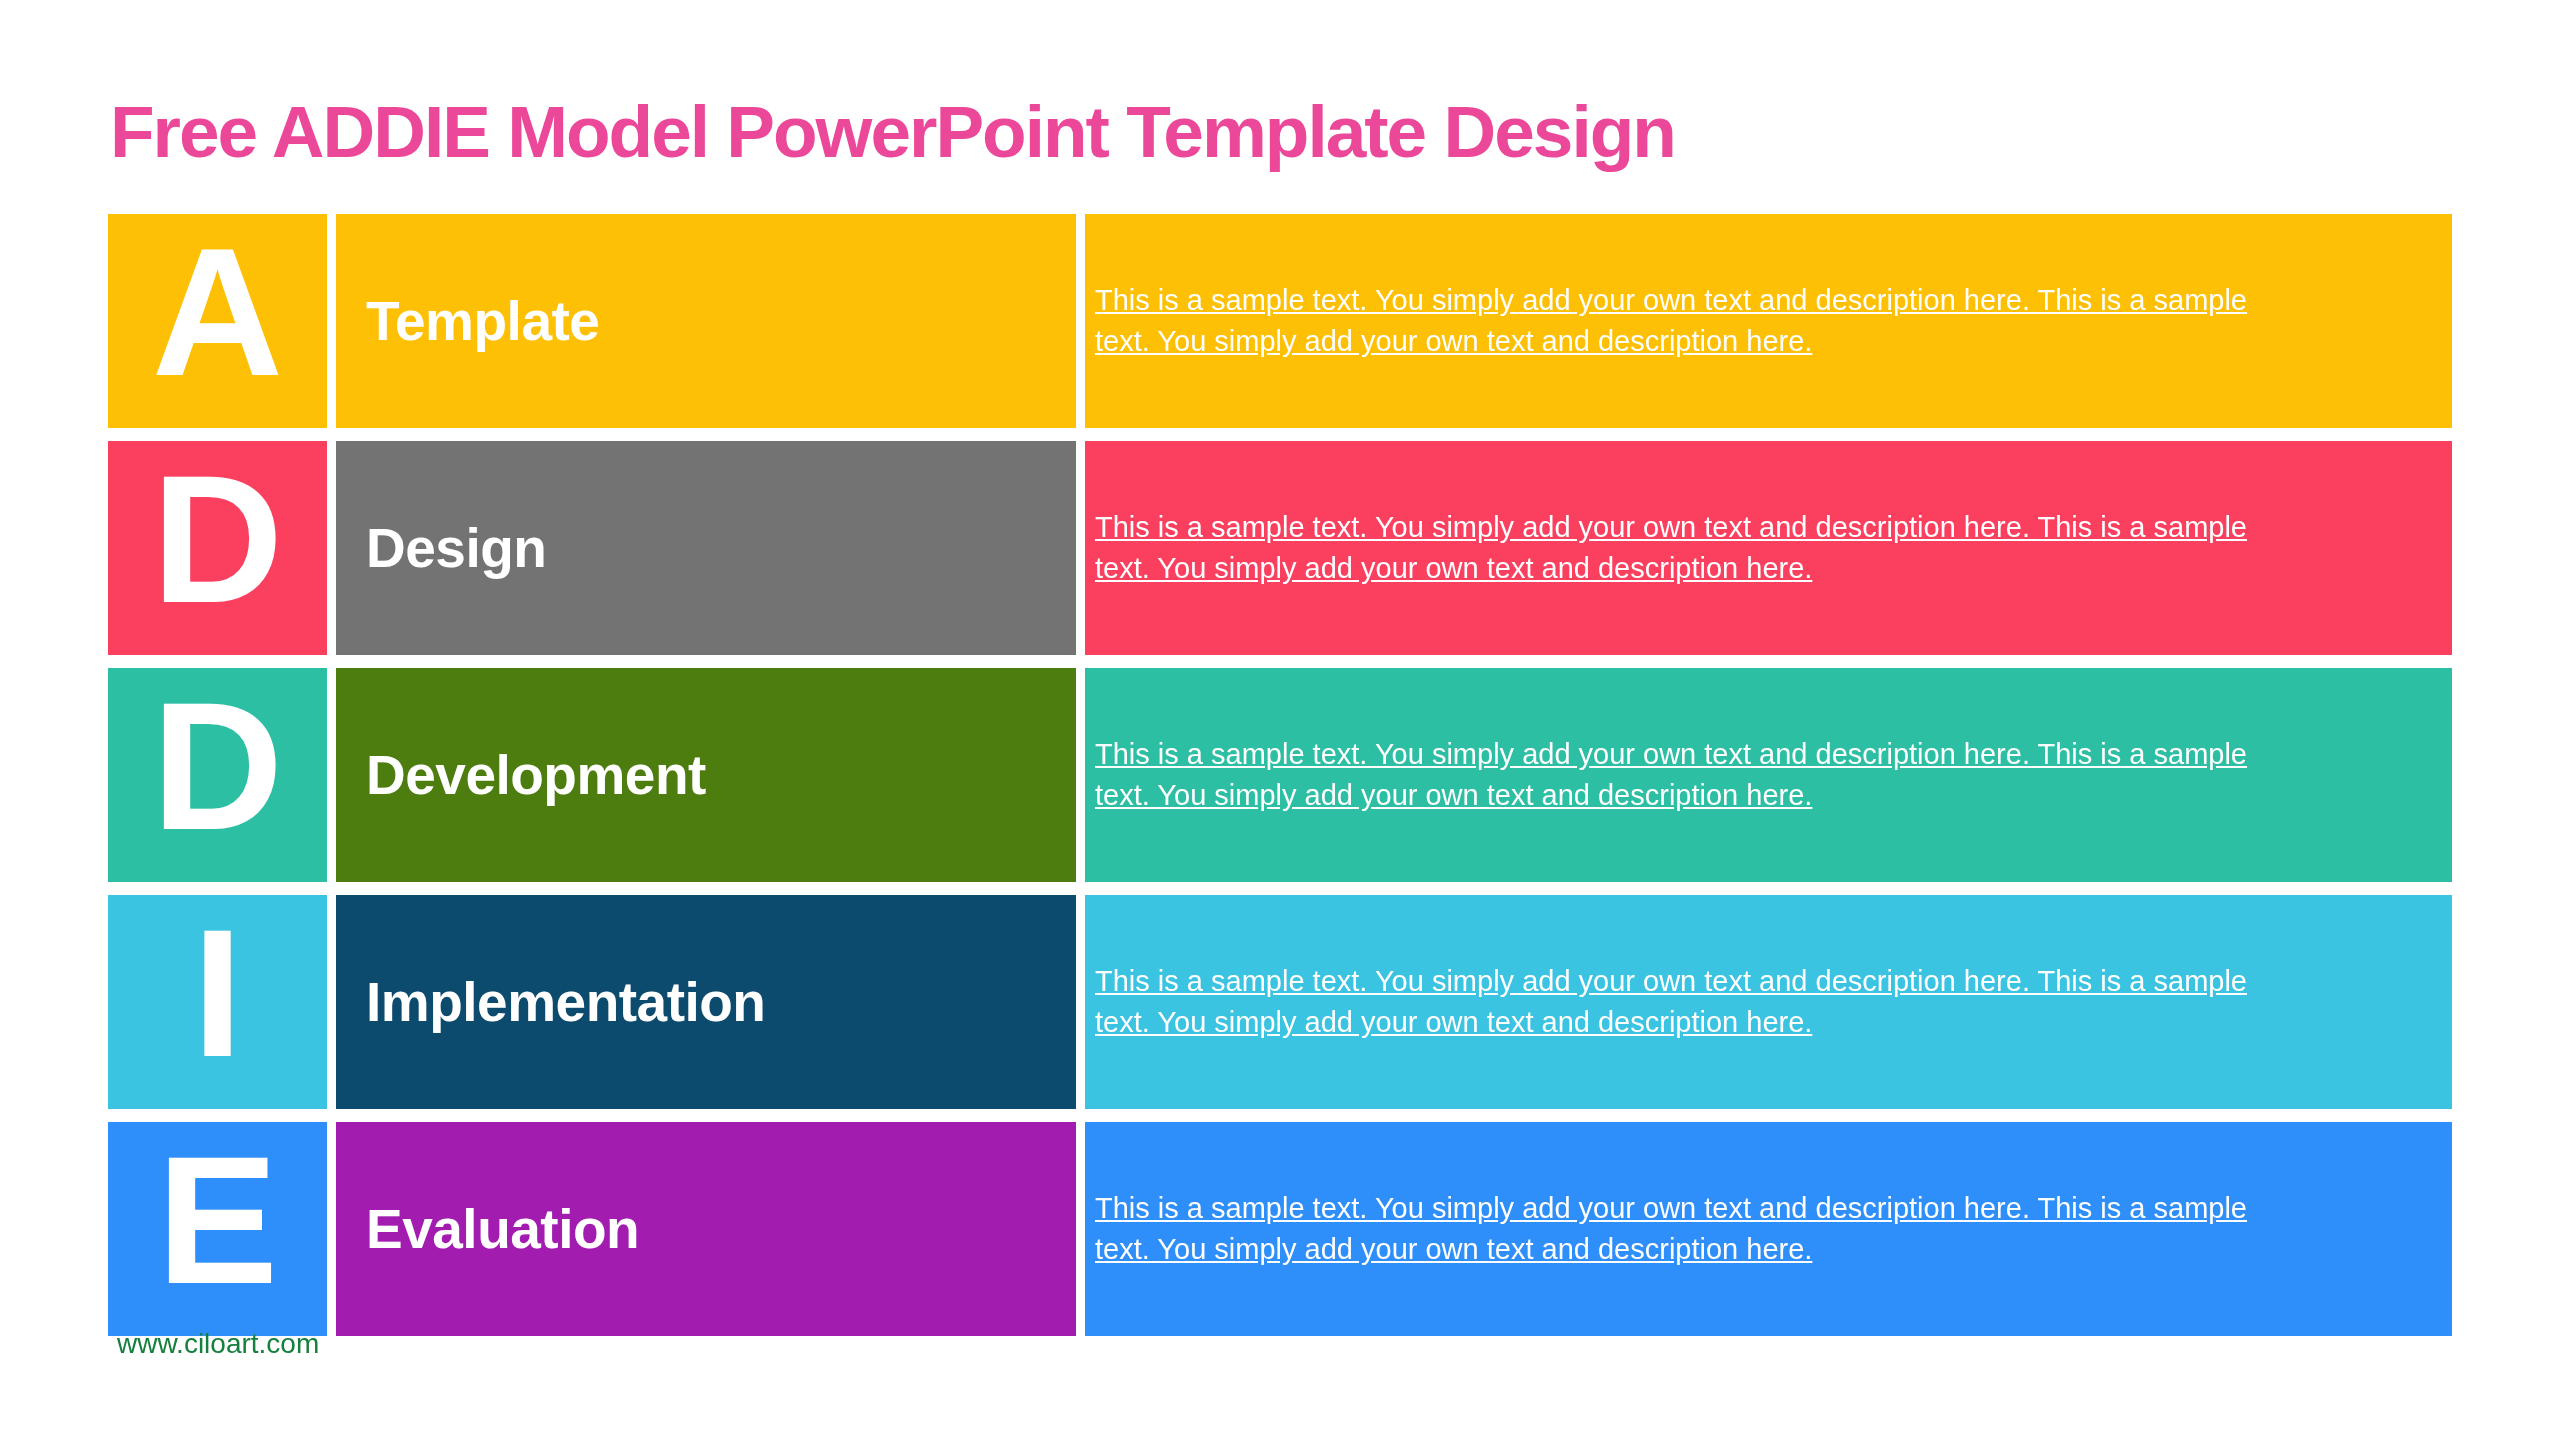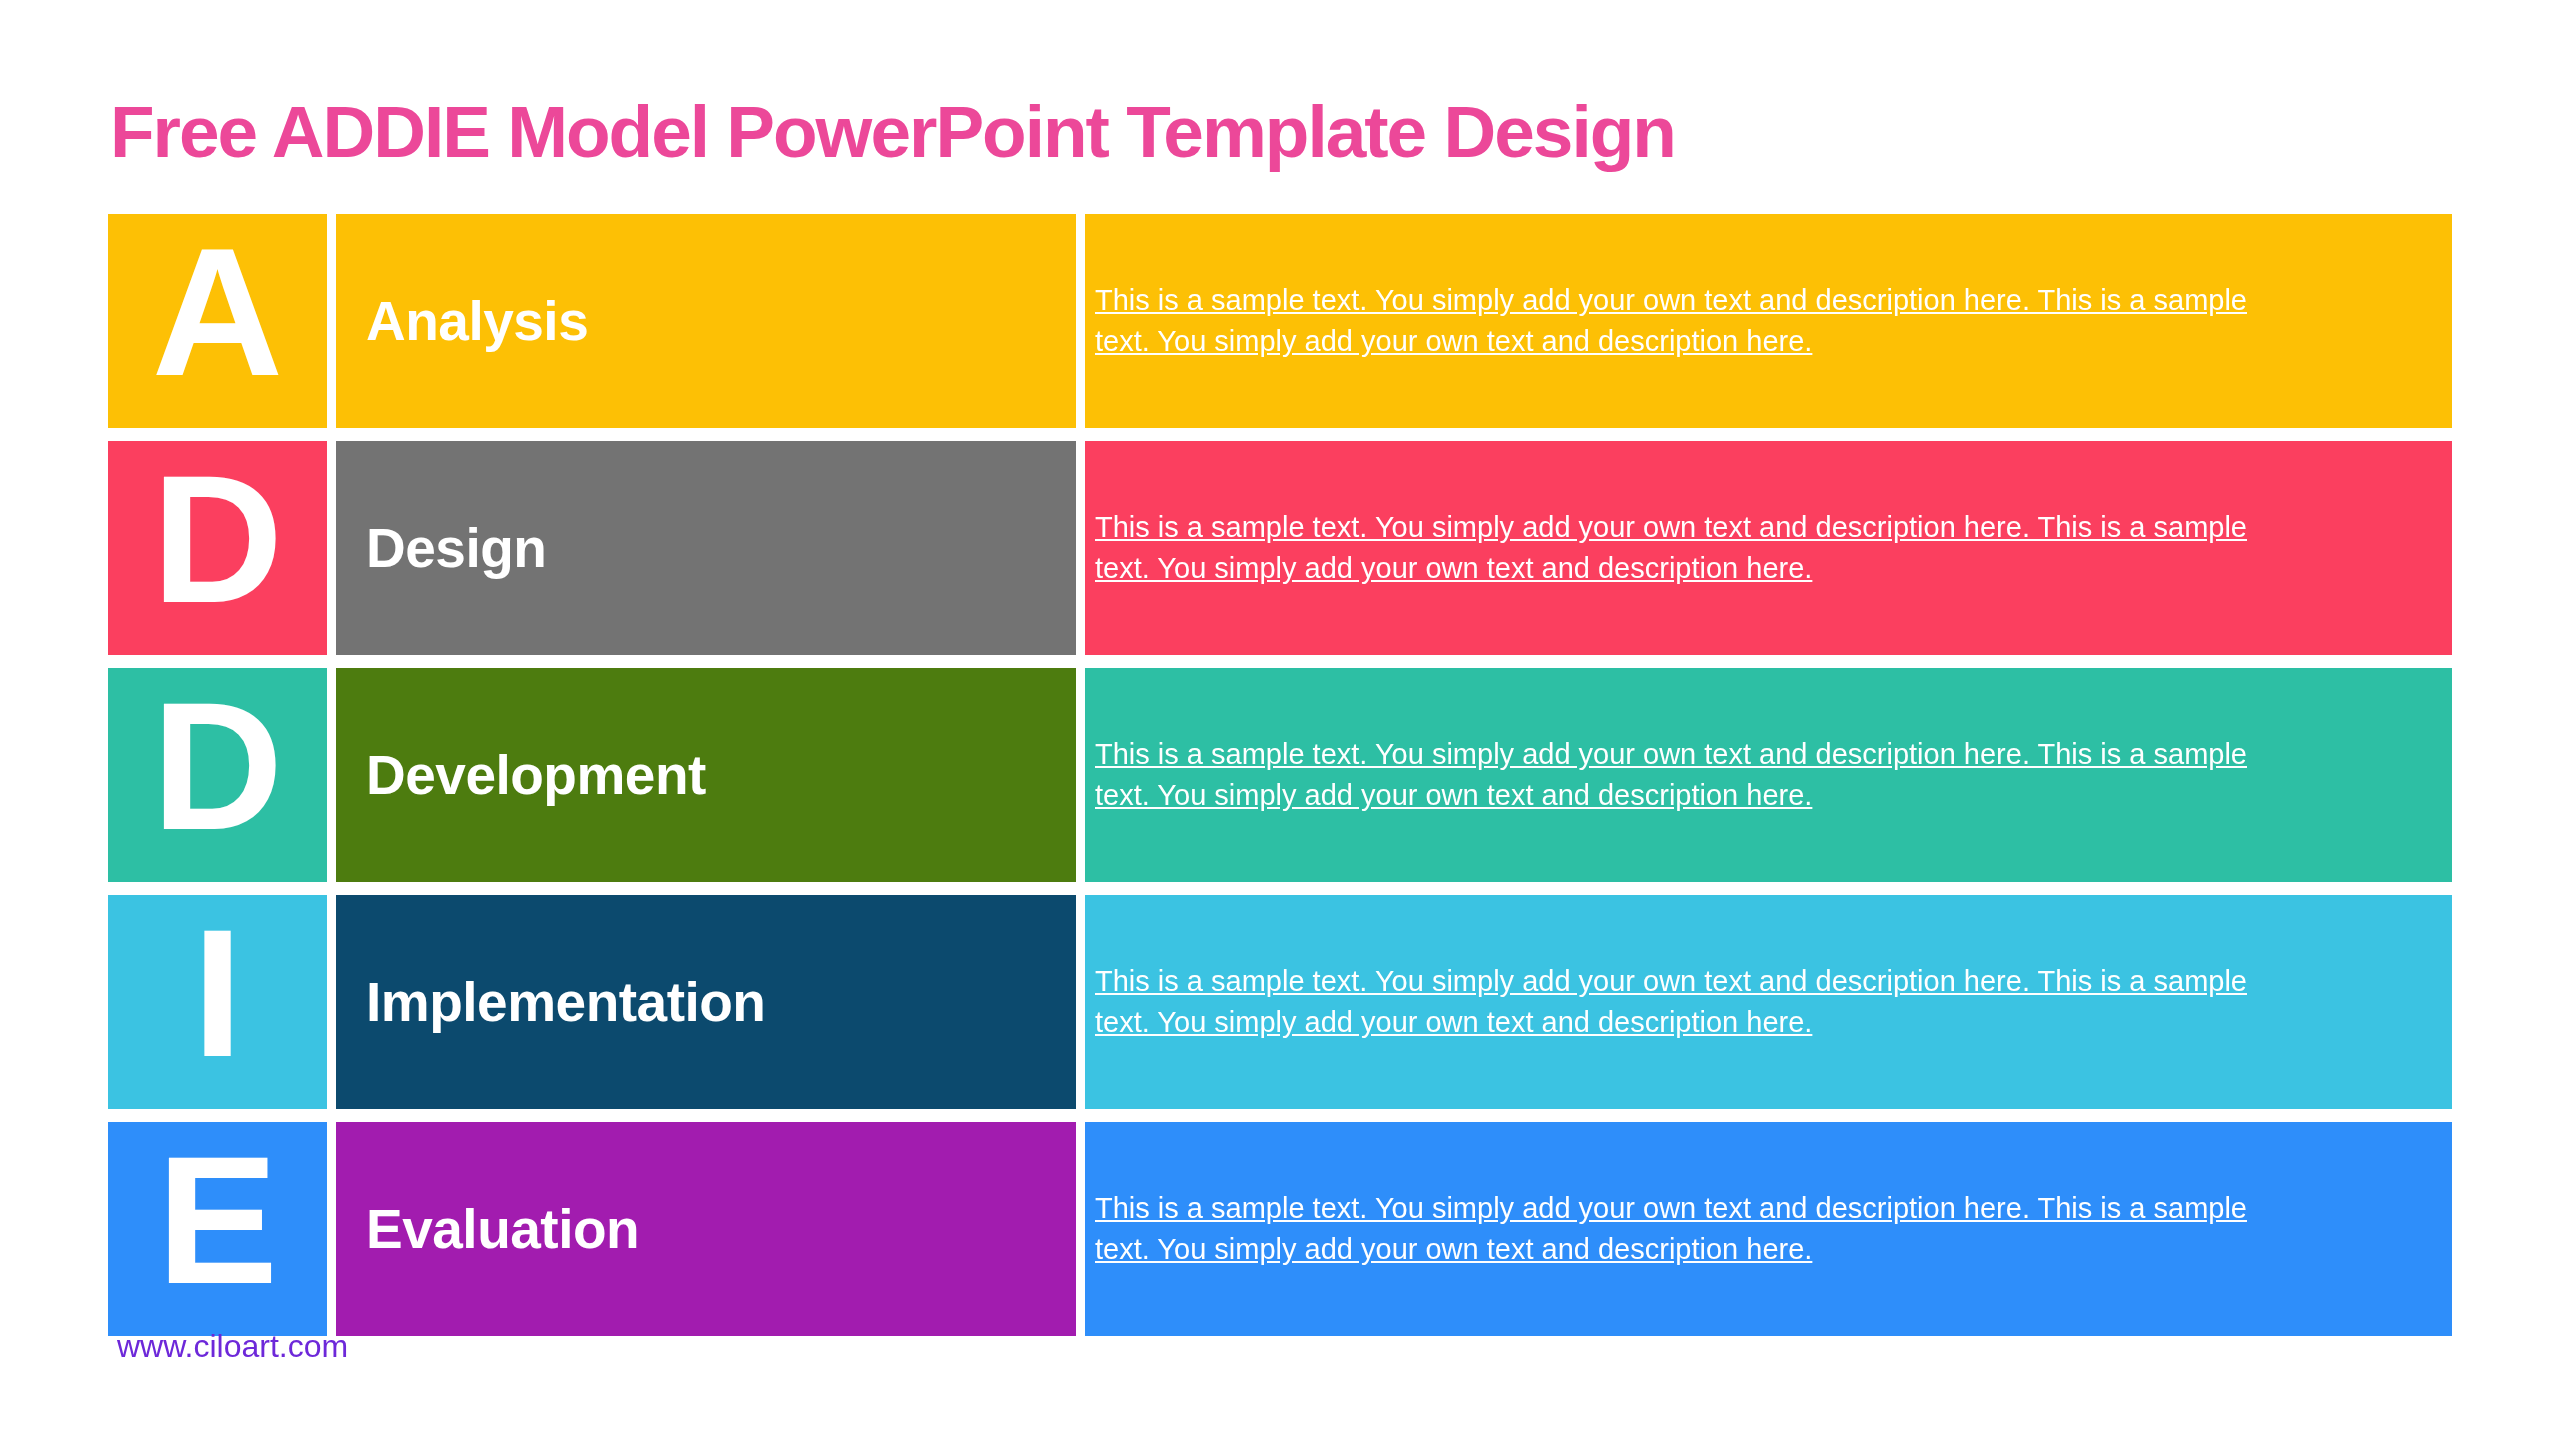--- a/index.html
+++ b/index.html
@@ -78,40 +78,40 @@
   .desc-line {
     font-size: 29px;
     line-height: 41px;
     font-weight: normal;
     text-decoration: underline;
   }
   .footer-url {
     position: absolute;
     left: 117px;
     top: 1330px;
-    font-size: 32px;
+    font-size: 28px;
     line-height: 1;
-    color: #6d28d9;
+    color: #15803d;
   }
 </style>
 </head>
 <body>
 
 <div class="slide">
 
   <h1 class="slide-title">Free ADDIE Model PowerPoint Template Design</h1>
 
   <div class="addie-table">
 
     <div class="addie-row">
       <div class="cell letter-cell" style="background-color: rgb(253, 192, 5);">
         <span class="letter-glyph">A</span>
       </div>
       <div class="cell title-cell" style="background-color: rgb(253, 192, 5);">
-        <span class="title-text">Analysis</span>
+        <span class="title-text">Template</span>
       </div>
       <div class="cell desc-cell" style="background-color: rgb(253, 192, 5);">
         <div class="desc-line">This is a sample text. You simply add your own text and description here. This is a sample</div>
         <div class="desc-line">text. You simply add your own text and description here.</div>
       </div>
     </div>
 
     <div class="addie-row">
       <div class="cell letter-cell" style="background-color: rgb(251, 63, 95);">
         <span class="letter-glyph">D</span>

